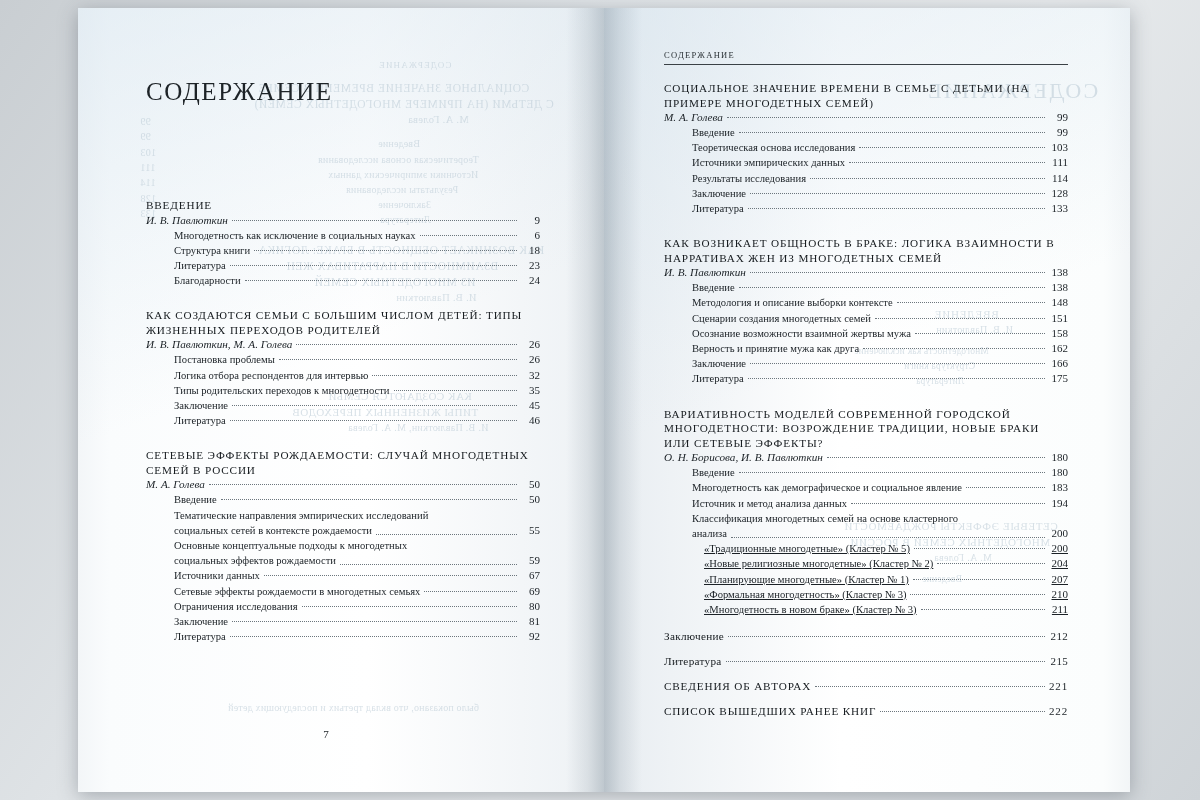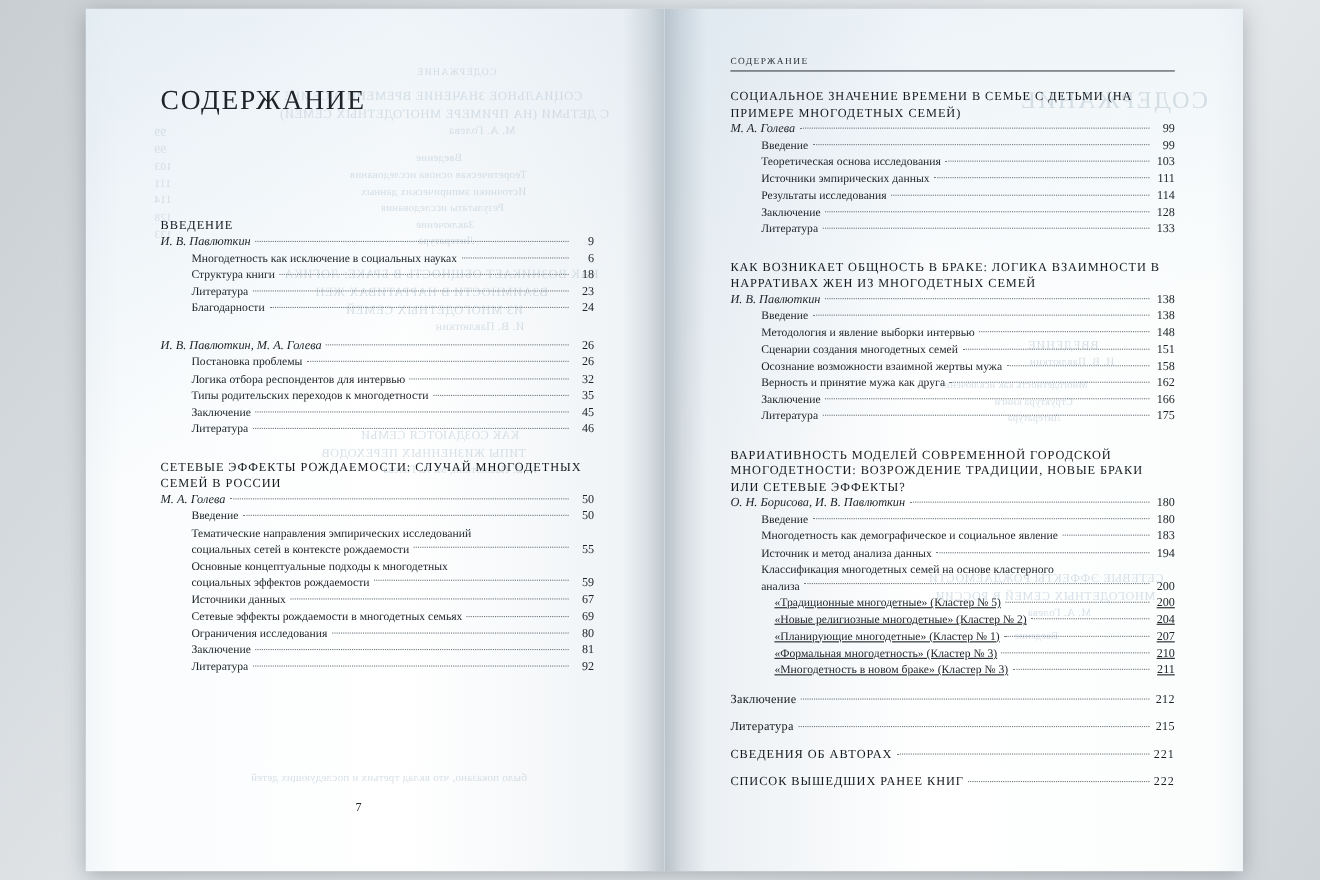--- a/index.html
+++ b/index.html
@@ -151,21 +151,21 @@
     align-items: baseline;
     font-size: 10.6px;
     color: #1b2126;
     line-height: 15.2px;
     padding-left: 28px;
   }
   .entry .label { white-space: nowrap; }
   .entry.wrap { padding-left: 28px; display: block; }
   .entry.wrap .line2 {
     display: flex;
-    align-items: center;
+    align-items: flex-end;
   }
   .entry.sub2 { padding-left: 40px; text-decoration: underline; }
 
   .bigentry {
     display: flex;
     align-items: baseline;
     font-size: 11.2px;
     color: #151a1e;
     letter-spacing: 0.3px;
     margin-top: 13px;
@@ -245,20 +245,21 @@
                   <span class="pg">23</span>
                 </div>
                 <div class="entry">
                   <span class="label">Благодарности</span>
                   <span class="dots"></span>
                   <span class="pg">24</span>
                 </div>
               </div>
             </div>
             <div class="sec">
+              <div class="sec-head">КАК СОЗДАЮТСЯ СЕМЬИ С БОЛЬШИМ ЧИСЛОМ ДЕТЕЙ: ТИПЫ ЖИЗНЕННЫХ ПЕРЕХОДОВ РОДИТЕЛЕЙ</div>
               <div class="sec-author-row">
                 <span class="sec-author">И. В. Павлюткин, М. А. Голева</span>
                 <span class="dots"></span>
                 <span class="pg">26</span>
               </div>
               <div class="entries">
                 <div class="entry">
                   <span class="label">Постановка проблемы</span>
                   <span class="dots"></span>
                   <span class="pg">26</span>
@@ -416,21 +417,21 @@
                 <span class="dots"></span>
                 <span class="pg">138</span>
               </div>
               <div class="entries">
                 <div class="entry">
                   <span class="label">Введение</span>
                   <span class="dots"></span>
                   <span class="pg">138</span>
                 </div>
                 <div class="entry">
-                  <span class="label">Методология и явление выборки интервью</span>
+                  <span class="label">Методология и описание выборки контексте</span>
                   <span class="dots"></span>
                   <span class="pg">148</span>
                 </div>
                 <div class="entry">
                   <span class="label">Сценарии создания многодетных семей</span>
                   <span class="dots"></span>
                   <span class="pg">151</span>
                 </div>
                 <div class="entry">
                   <span class="label">Осознание возможности взаимной жертвы мужа</span>

